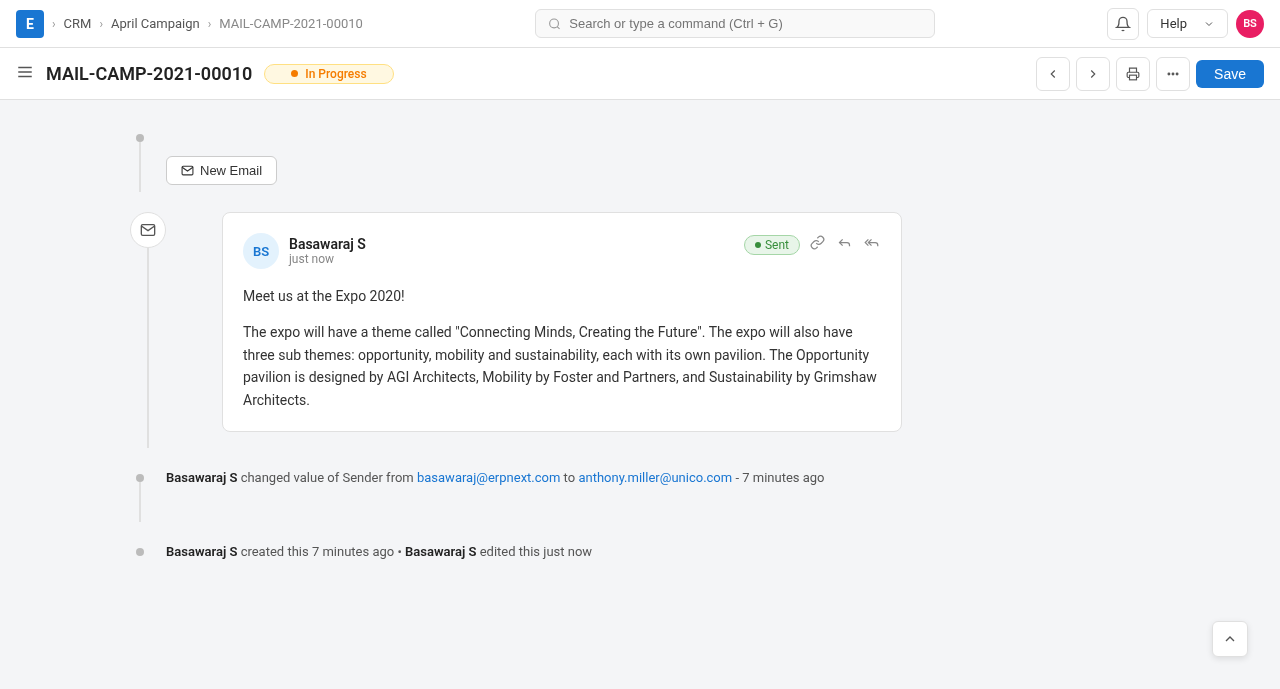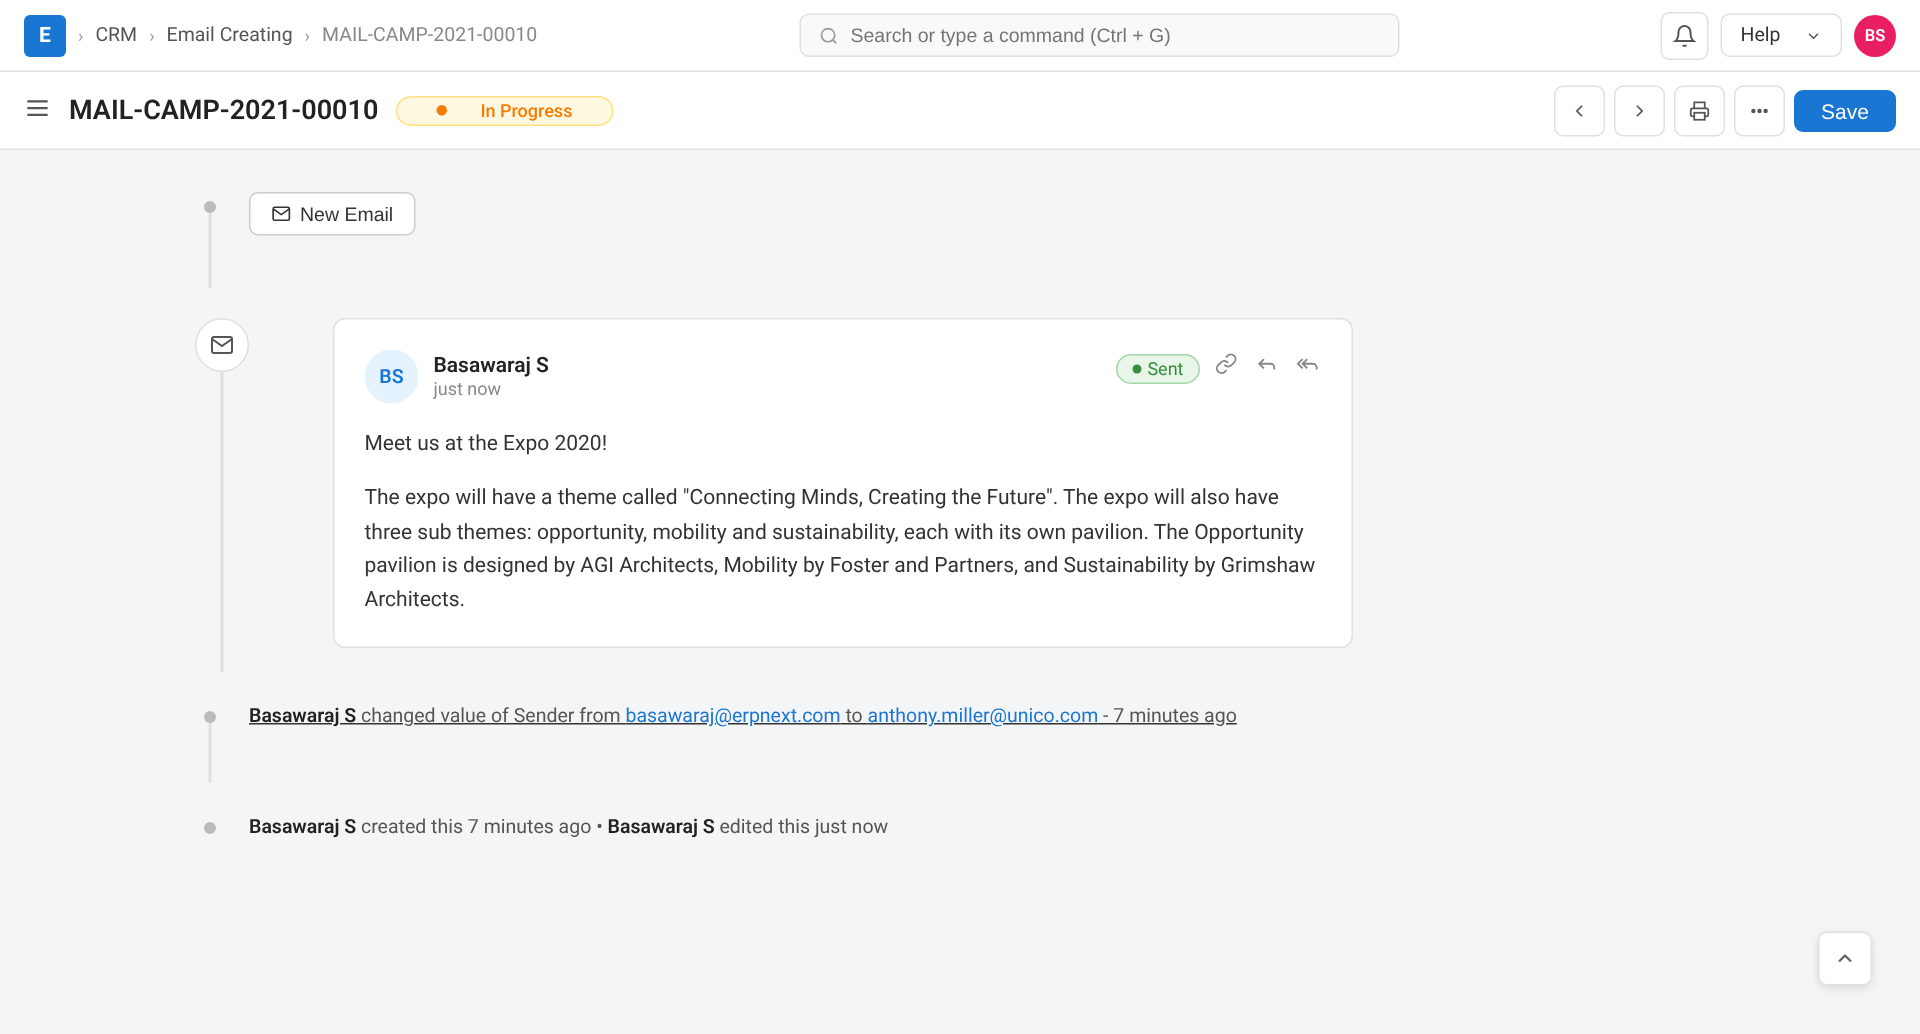--- a/index.html
+++ b/index.html
@@ -43,21 +43,21 @@
 
     
     .subheader {
       display: flex; align-items: center; justify-content: space-between;
       background: #fff; border-bottom: 1px solid #e0e0e0; padding: 0 16px; height: 52px;
     }
     .subheader-left { display: flex; align-items: center; gap: 12px; }
     .menu-icon { cursor: pointer; color: #555; }
     .doc-title { font-size: 18px; font-weight: 600; color: #222; }
     .status-badge {
-      display: flex; align-items: center; gap: 22px;
+      display: flex; align-items: center; gap: 7px;
       background: #fff8e1; border: 1px solid #ffe082; border-radius: 12px;
       padding: 2px 26px; font-size: 12px; font-weight: 500; color: #f57c00;
     }
     .status-dot { width: 7px; height: 7px; border-radius: 50%; background: #f57c00; }
     .subheader-right { display: flex; align-items: center; gap: 6px; }
     .icon-btn {
       width: 34px; height: 34px; border: 1px solid #e0e0e0; border-radius: 6px;
       display: flex; align-items: center; justify-content: center; cursor: pointer; background: #fff; color: #555;
     }
     .save-btn {
@@ -68,21 +68,21 @@
     
     .main-content { padding: 24px 40px; max-width: 1100px; margin: 0 auto; }
 
     
     .timeline { position: relative; }
 
     
     .new-email-btn {
       display: flex; align-items: center; gap: 6px;
       border: 1px solid #ccc; border-radius: 6px; padding: 6px 14px;
-      background: #fff; cursor: pointer; font-size: 13px; color: #333;
+      background: #fff; cursor: pointer; font-size: 13px; color: #333; margin-top: 28px;
     }
 
     
     .email-card {
       background: #fff; border: 1px solid #e0e0e0; border-radius: 8px;
       padding: 20px; width: 680px; margin-left: 40px;
     }
     .email-card-header { display: flex; align-items: flex-start; justify-content: space-between; margin-bottom: 16px; }
     .email-sender { display: flex; align-items: center; gap: 10px; }
     .sender-avatar {
@@ -123,21 +123,21 @@
   </style>
 </head>
 <body>
 
 <nav class="navbar">
   <div class="navbar-left">
     <div class="nav-logo">E</div>
     <span class="breadcrumb-sep">›</span>
     <span class="breadcrumb-item">CRM</span>
     <span class="breadcrumb-sep">›</span>
-    <span class="breadcrumb-item">Email Creating</span>
+    <span class="breadcrumb-item">April Campaign</span>
     <span class="breadcrumb-sep">›</span>
     <span class="breadcrumb-current">MAIL-CAMP-2021-00010</span>
   </div>
   <div class="navbar-center">
     <div class="search-box">
       <svg class="search-icon-svg" width="14" height="14" viewBox="0 0 24 24" fill="none" stroke="currentColor" stroke-width="2">
         <circle cx="11" cy="11" r="8"></circle>
           <line x1="21" y1="21" x2="16.65" y2="16.65"></line>
       </svg>
       <input class="search-input" type="text" placeholder="Search or type a command (Ctrl + G)" style="">
@@ -270,21 +270,21 @@
             </div>
           </div>
           <div class="email-body">
             <p>Meet us at the Expo 2020!</p>
             <p>The expo will have a theme called "Connecting Minds, Creating the Future". The expo will also have three sub themes: opportunity, mobility and sustainability, each with its own pavilion. The Opportunity pavilion is designed by AGI Architects, Mobility by Foster and Partners, and Sustainability by Grimshaw Architects.</p>
           </div>
         </div>
       </div>
     </div>
 
-    <div style="display:flex; align-items:flex-start; margin-bottom:20px;text-decoration:underline;">
+    <div style="display:flex; align-items:flex-start; margin-bottom:20px;">
       <div style="display:flex; flex-direction:column; align-items:center; width:20px; padding-top:6px; flex-shrink:0;">
         <div style="width:8px;height:8px;border-radius:50%;background:#bbb;"></div>
         <div style="width:2px;background:#e0e0e0;flex:1;min-height:40px;"></div>
       </div>
       <div style="padding-left:16px;">
         <div class="activity-text">
           <strong>Basawaraj S</strong><span> changed value of Sender from </span><a>basawaraj@erpnext.com</a><span> to </span><a>anthony.miller@unico.com</a><span> - 7 minutes ago</span>
         </div>
       </div>
     </div>

